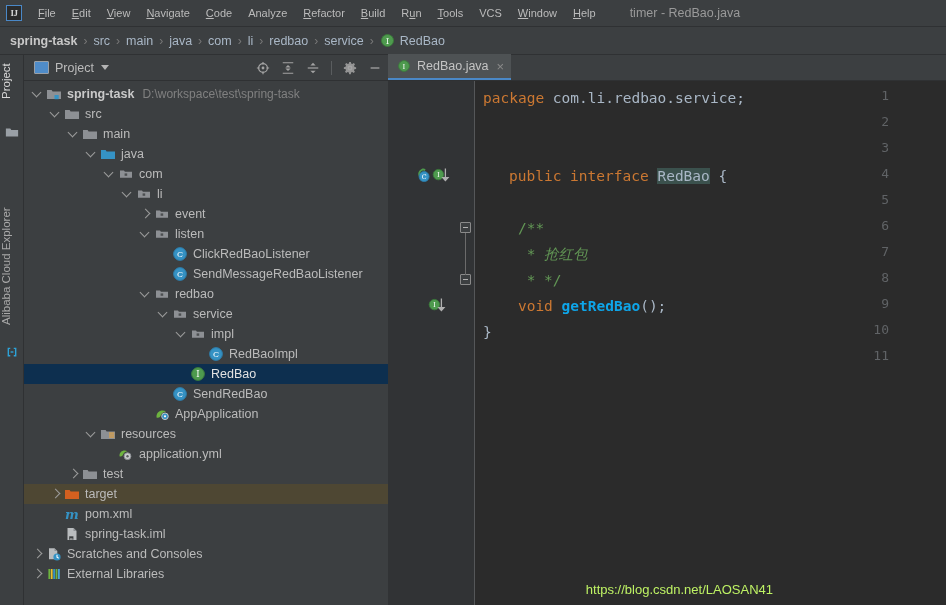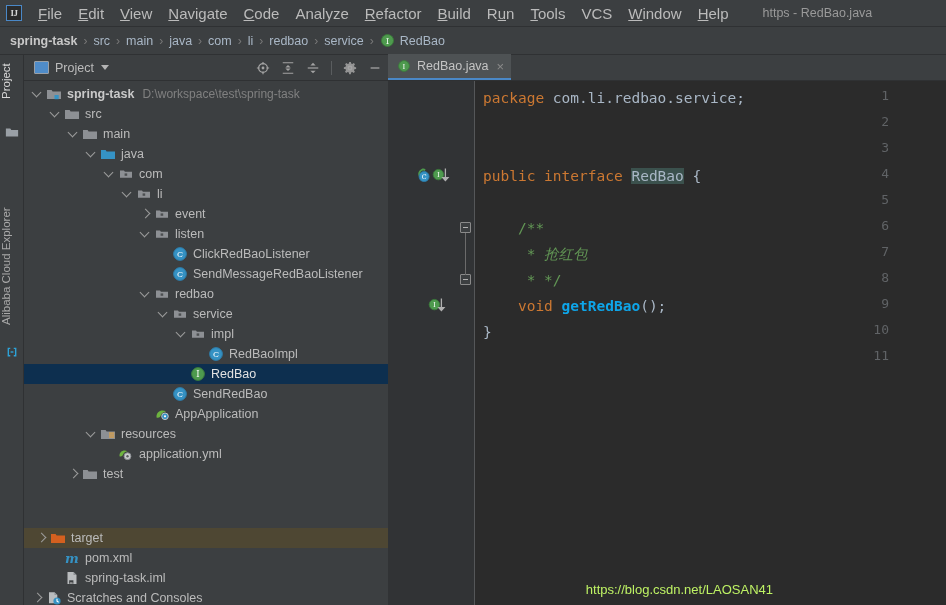--- a/index.html
+++ b/index.html
@@ -19,21 +19,21 @@
     border-bottom: 1px solid #2f3133;
   }
   .ij-logo {
     width: 16px; height: 16px; margin-left: 6px; margin-right: 8px;
     border: 1px solid #4a88c7; background: #2b2b2b;
     display: flex; align-items: center; justify-content: center;
     font-size: 9px; font-weight: bold; color: #d6d6d6;
     letter-spacing: -0.5px; font-family: "Liberation Serif", serif;
   }
   .menu-item {
-    font-size: 15px; color: #bbbbbb; padding: 3px 8px;
+    font-size: 11px; color: #bbbbbb; padding: 3px 8px;
     white-space: nowrap; cursor: default;
   }
   .menu-item .mn { text-decoration: underline; }
   .win-title {
     font-size: 12.5px; color: #9a9a9a; margin-left: 26px; white-space: nowrap;
   }
 
   
   .breadcrumb {
     position: absolute; left: 0; top: 27px; width: 946px; height: 28px;
@@ -186,21 +186,21 @@
         <div class="menu-item"><span class="mn">C</span>ode</div>
         <div class="menu-item">Analyze</div>
         <div class="menu-item"><span class="mn">R</span>efactor</div>
         <div class="menu-item"><span class="mn">B</span>uild</div>
         <div class="menu-item">R<span class="mn">u</span>n</div>
         <div class="menu-item"><span class="mn">T</span>ools</div>
         <div class="menu-item">VCS</div>
         <div class="menu-item"><span class="mn">W</span>indow</div>
         <div class="menu-item"><span class="mn">H</span>elp</div>
       </div>
-    <div class="win-title">https - RedBao.java</div>
+    <div class="win-title">timer - RedBao.java</div>
   </div>
 
   <div class="breadcrumb">
     <div id="crumbs" style="display:flex;align-items:center;">
         <span style="display: inline-flex; align-items: center;">
           <span class="crumb root">spring-task</span>
         </span>
         <span class="crumb-sep">›</span>
         <span style="display: inline-flex; align-items: center;">
           <span class="crumb">src</span>
@@ -481,21 +481,21 @@
         </div>
         <div class="row" style="padding-left: 44px;">
           <span class="arrow closed"></span>
           <span style="display: inline-flex;">
             <svg class="nodeico" viewBox="0 0 16 16">
               <path d="M1 4h4.6l1 1.4H15V13H1z" fill="#8d9094"></path>
             </svg>
           </span>
           <span class="label">test</span>
         </div>
-        <div class="row excl" style="padding-left: 12px; margin-top: 44px;">
+        <div class="row excl" style="padding-left: 26px;">
           <span class="arrow closed"></span>
           <span style="display: inline-flex;">
             <svg class="nodeico" viewBox="0 0 16 16">
               <path d="M1 4h4.6l1 1.4H15V13H1z" fill="#d4601f"></path>
             </svg>
           </span>
           <span class="label">target</span>
         </div>
         <div class="row" style="padding-left: 26px;">
           <span class="arrow"></span>
@@ -592,21 +592,21 @@
             </svg>
           </div>
           <div class="lnum" style="top: 241px;">10</div>
           <div class="lnum" style="top: 267px;">11</div>
           <div class="foldline" style="top: 152px; height: 42px;"></div>
         </div>
       <div id="code-rows">
           <div class="codeline" style="top: 4px;"><span class="kw">package&nbsp;</span><span class="pn">com.li.redbao.service;</span></div>
           <div class="codeline" style="top: 30px;"></div>
           <div class="codeline" style="top: 56px;"></div>
-          <div class="codeline" style="top: 82px;"><span class="kw">public&nbsp;</span><span class="kw">interface&nbsp;</span><span class="hl">RedBao</span><span class="pn">&nbsp;{</span></div>
+          <div class="codeline" style="top: 82px; margin-left: 26px;"><span class="kw">public&nbsp;</span><span class="kw">interface&nbsp;</span><span class="hl">RedBao</span><span class="pn">&nbsp;{</span></div>
           <div class="codeline" style="top: 108px;"></div>
           <div class="codeline" style="top: 134px;"><span class="cmt">&nbsp;&nbsp;&nbsp;&nbsp;/**</span></div>
           <div class="codeline" style="top: 160px;"><span class="cmt">&nbsp;&nbsp;&nbsp;&nbsp;&nbsp;*&nbsp;</span><span class="cmt-i">抢红包</span></div>
           <div class="codeline" style="top: 186px;"><span class="cmt">&nbsp;&nbsp;&nbsp;&nbsp;&nbsp;*&nbsp;*/</span></div>
           <div class="codeline" style="top: 212px;"><span class="kw">&nbsp;&nbsp;&nbsp;&nbsp;void&nbsp;</span><span class="mth">getRedBao</span><span class="pn">();</span></div>
           <div class="codeline" style="top: 238px;"><span class="pn">}</span></div>
           <div class="codeline" style="top: 264px;"></div>
         </div>
     </div>
   </div>

